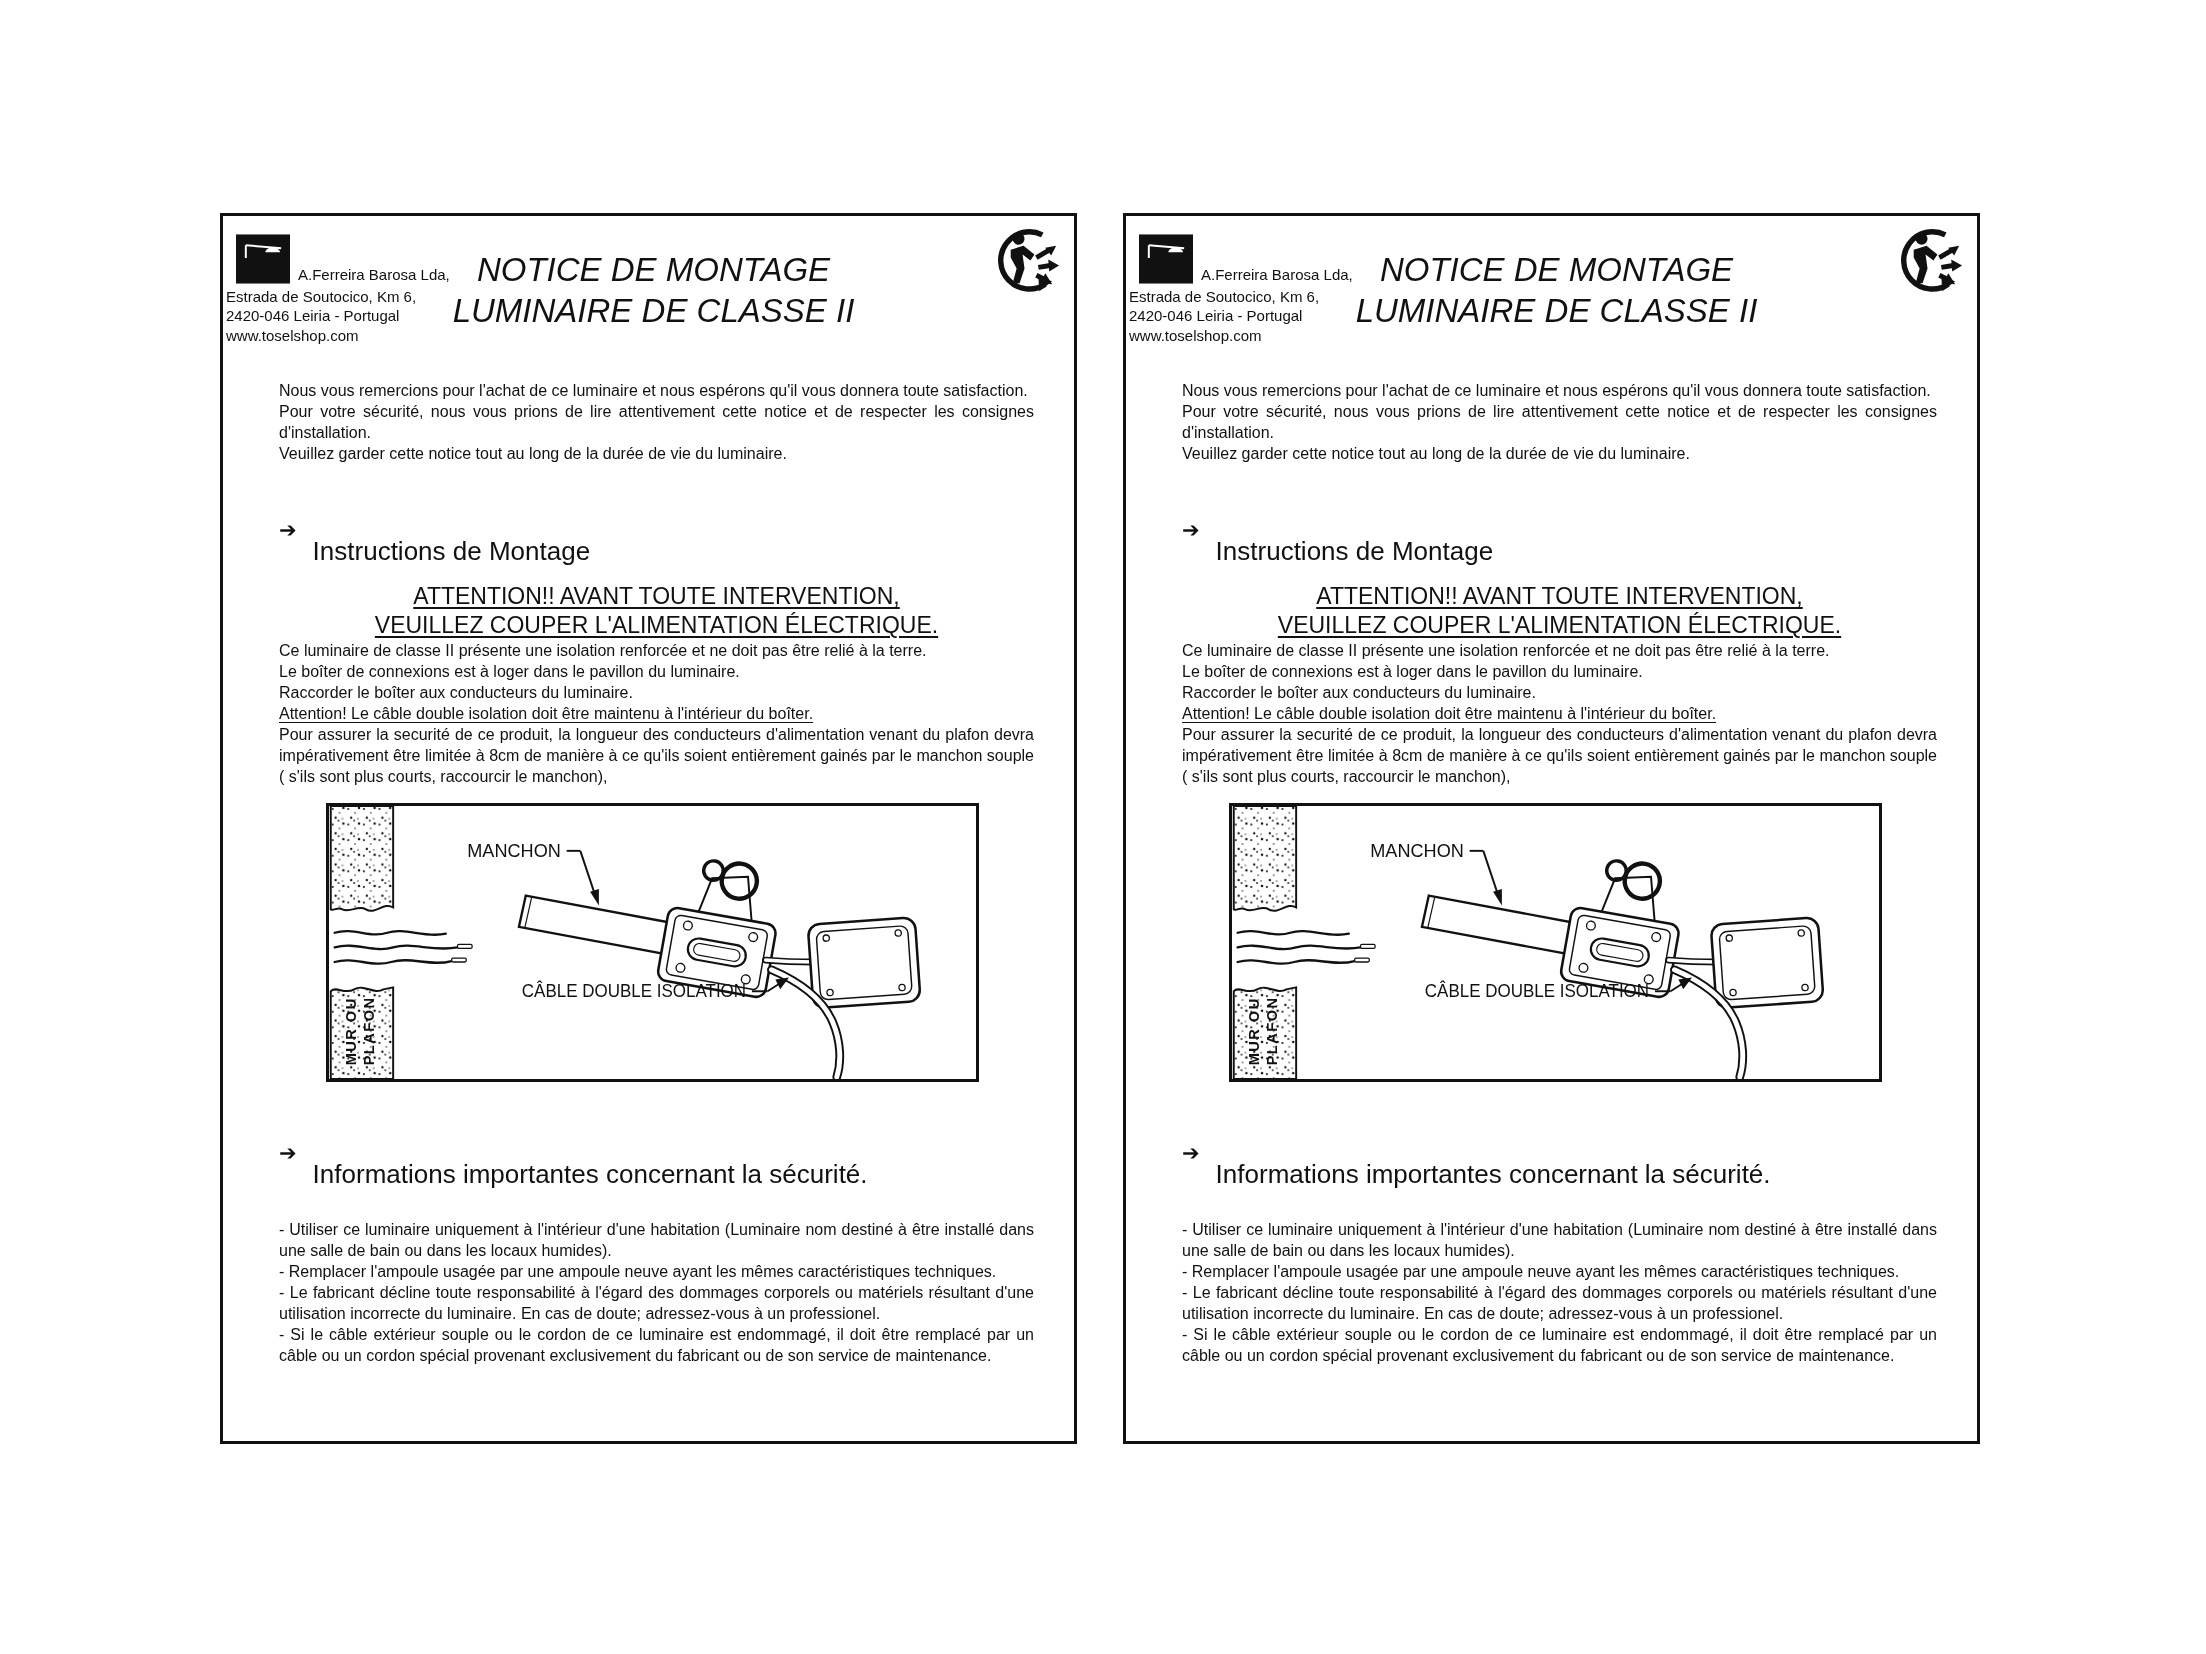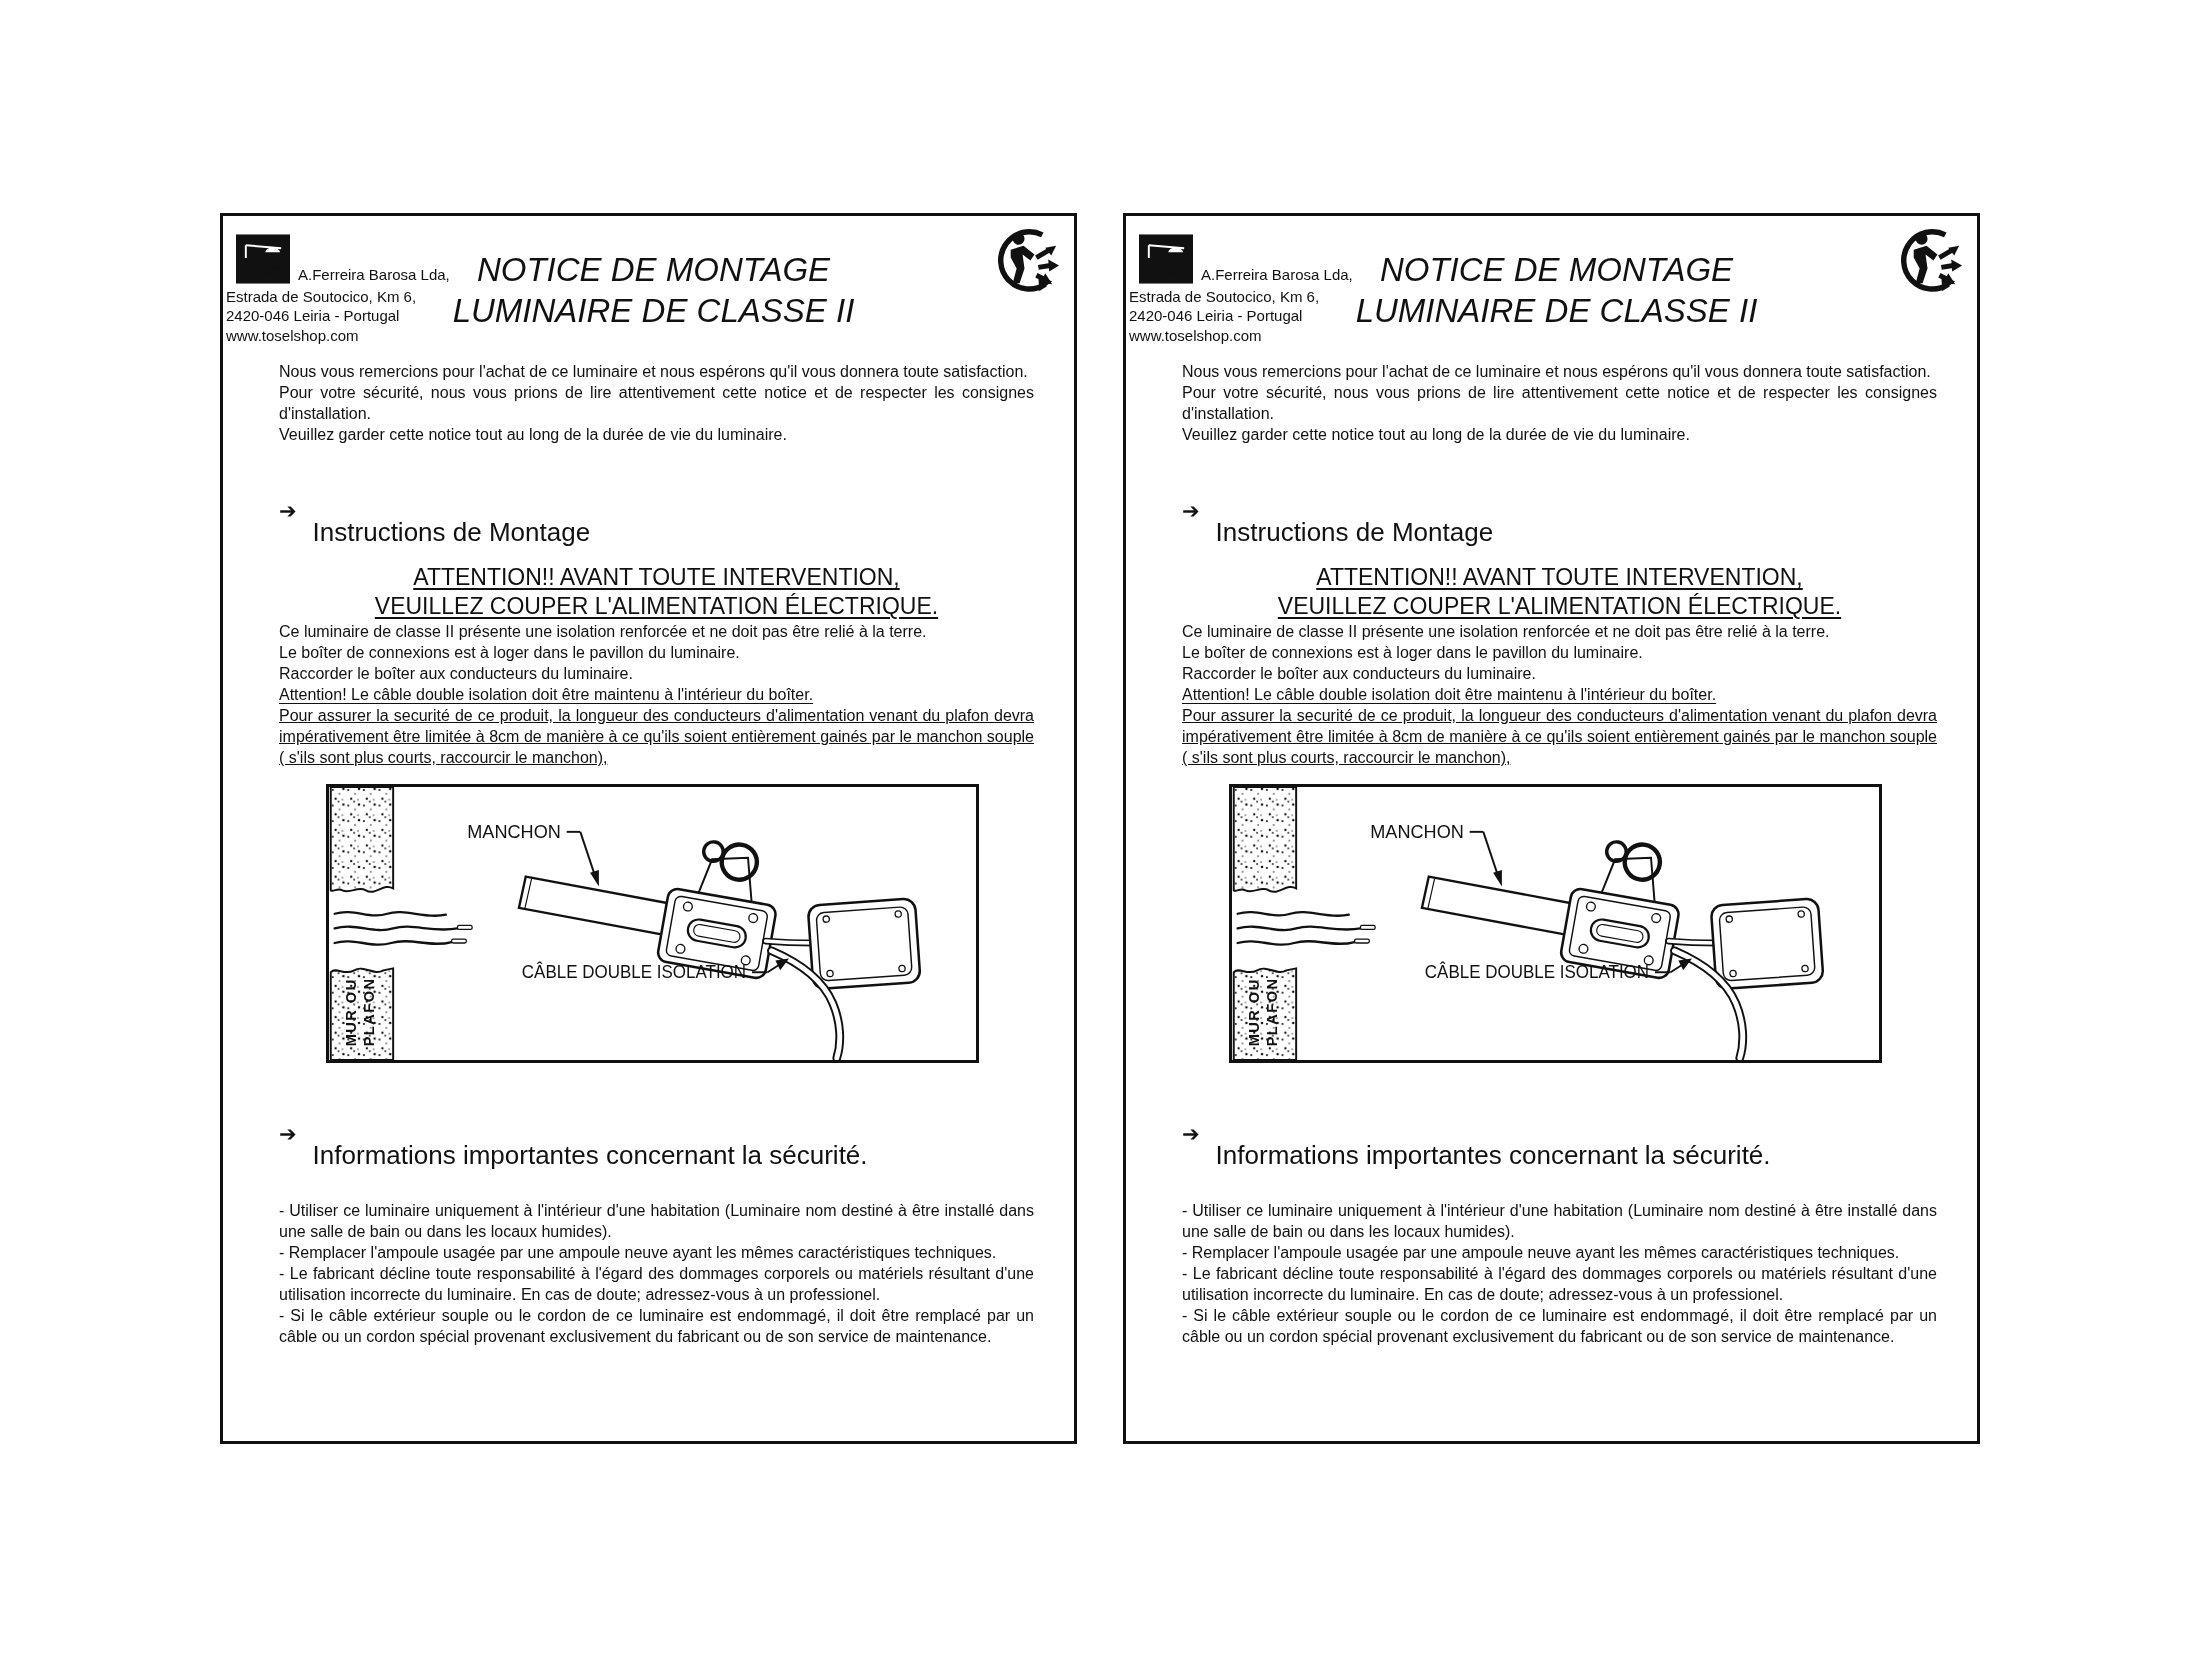--- a/index.html
+++ b/index.html
@@ -15,30 +15,30 @@
   .logo-sq{position:absolute;left:13px;top:18px;width:54px;height:50px;}
   .company{position:absolute;left:75px;top:50px;font-size:15px;white-space:nowrap;}
   .address{position:absolute;left:3px;top:71px;font-size:15px;line-height:19.3px;white-space:nowrap;}
   .title{position:absolute;left:119px;right:109px;top:33px;text-align:center;
          font-size:33px;line-height:41px;white-space:nowrap;font-style:italic;}
   .triman{position:absolute;right:8px;top:6px;}
 
   
   .content{padding:0 40px 0 56px;font-size:16px;line-height:21px;}
   .content p{margin:0;text-align:justify;}
-  .intro{margin-top:1px;}
+  .intro{margin-top:20px;}
   .h-row{display:flex;align-items:center;gap:16px;margin-top:26px;}
   .h-arrow{font-size:21px;line-height:1;}
   .h-txt{font-size:26px;line-height:34px;white-space:nowrap;margin-top:44px;}
   .warning{margin-top:14px;text-align:center;font-size:23px;line-height:29px;}
   .warning div{display:inline-block;text-decoration:underline;text-underline-offset:3px;}
   .prelines{white-space:pre-line;text-align:left !important;margin-top:24px;}
   .attention{margin-top:30px;text-align:left !important;text-decoration:underline;
              text-underline-offset:3px;}
-  .para2{margin-top:24px;text-decoration:underline;}
+  .para2{margin-top:24px;}
   .diagram{margin:16px 0 0 47px;width:647px;height:273px;border:3px solid #111;}
   .bullets{margin-top:28px;}
   svg text{fill:#111;font-family:"Liberation Sans", sans-serif;}
 </style>
 </head>
 <body>
 
 <div class="page page-left">
 
   <div class="header">

